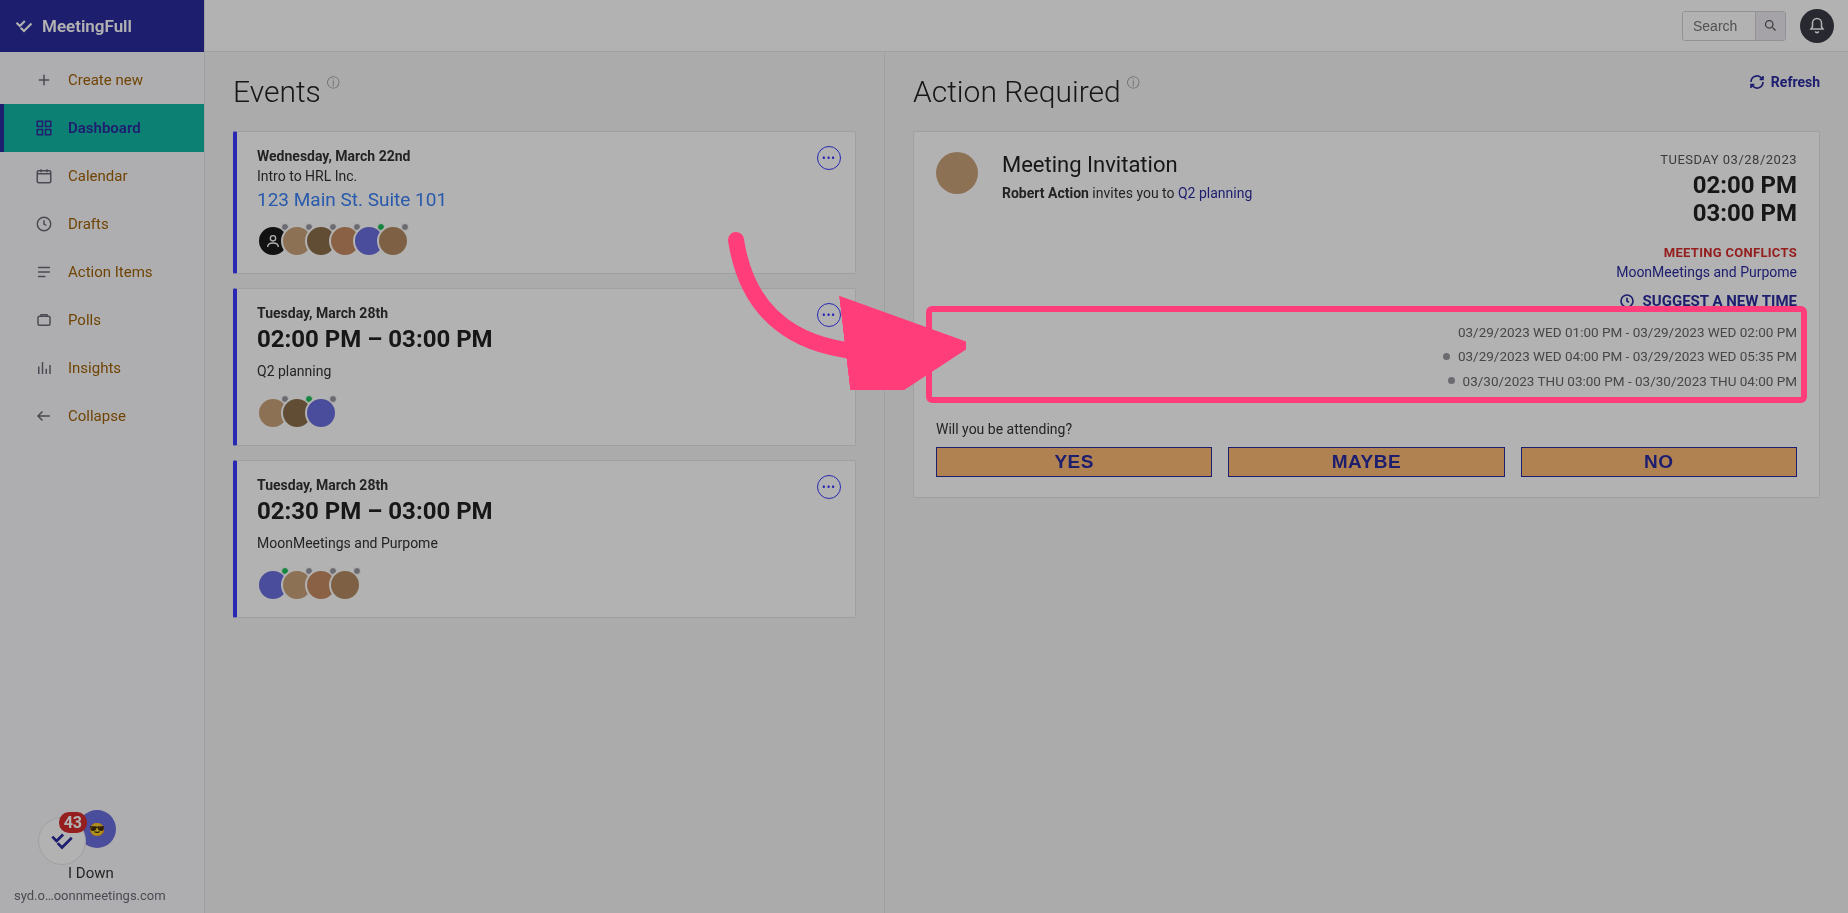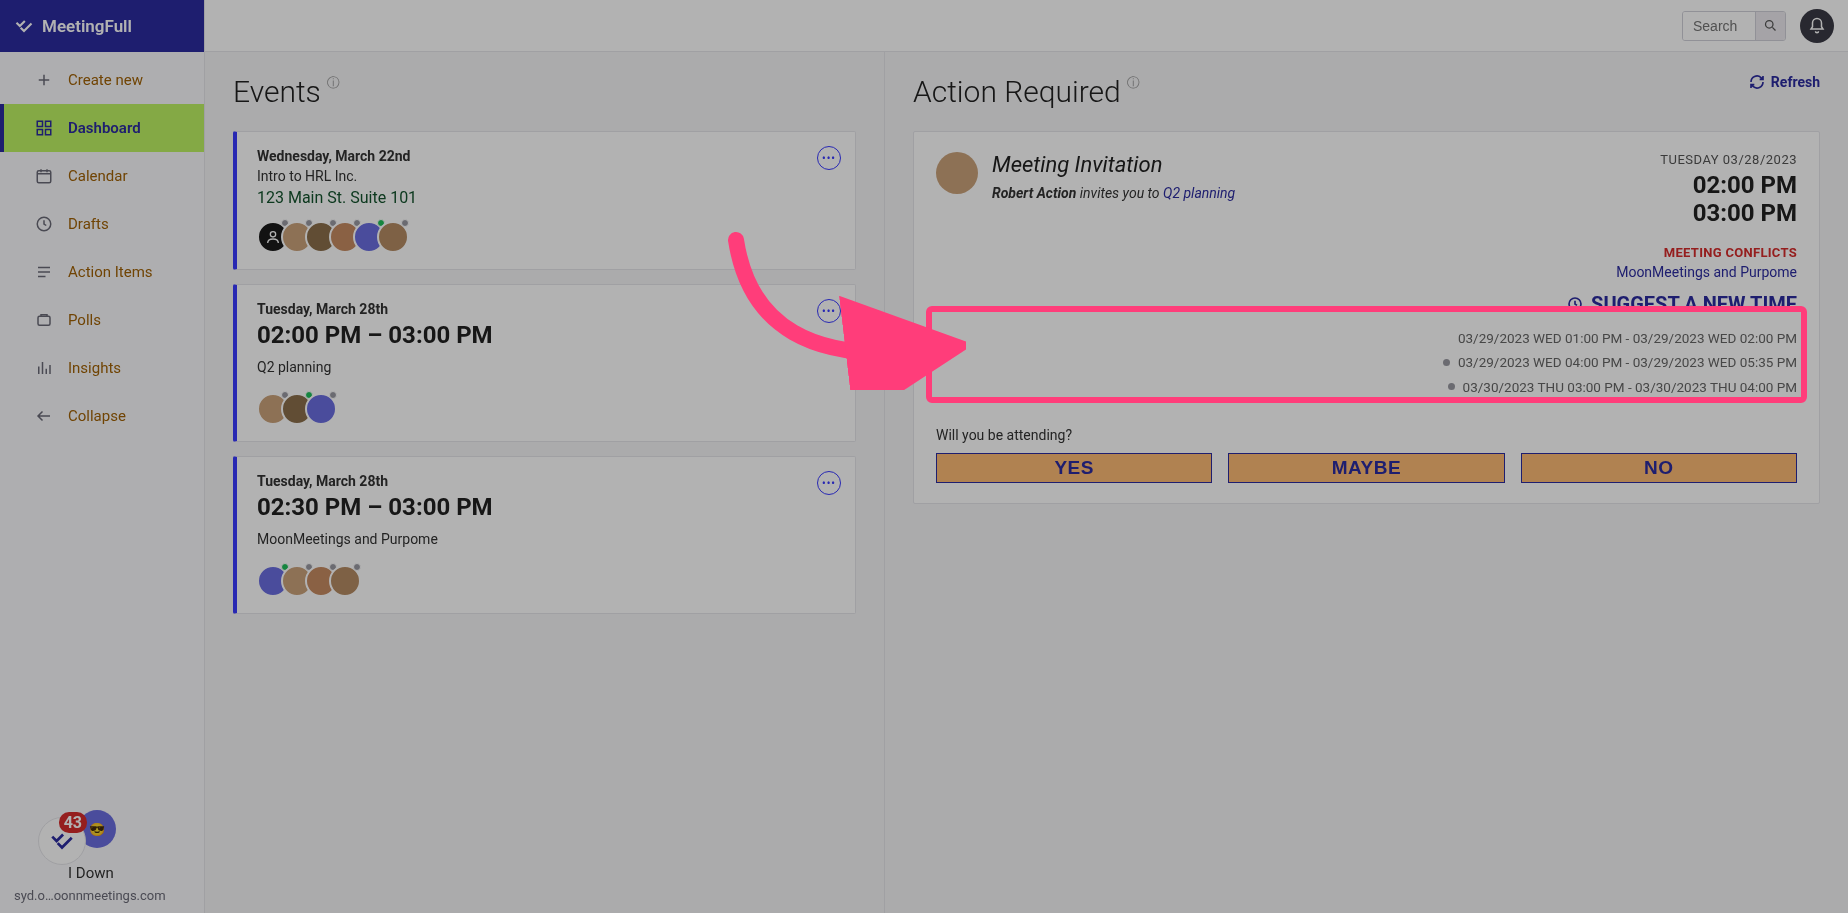--- a/index.html
+++ b/index.html
@@ -61,21 +61,21 @@
     padding: 14px 18px 14px 30px;
     font-size: 15px;
     color: #a16207;
     cursor: pointer;
     border-left: 4px solid transparent;
   }
   .nav-item.create {
     padding: 14px 18px 14px 30px;
   }
   .nav-item.active {
-    background: #bef264;
+    background: #14b8a6;
     color: #2c2ca0;
     border-left-color: #2c2ca0;
     font-weight: 600;
   }
   .nav-icon {
     width: 20px; height: 20px; display: inline-flex; align-items: center; justify-content: center; flex: 0 0 20px;
   }
   .sidebar-bottom {
     position: absolute;
     bottom: 10px;
@@ -185,21 +185,21 @@
     border: 1px solid #e5e5ea;
     border-left: 4px solid #3a3aff;
     border-radius: 2px;
     padding: 16px 20px;
     margin-bottom: 14px;
     position: relative;
   }
   .event-date { font-size: 14px; font-weight: 700; color:#333; margin-bottom: 4px;}
   .event-time { font-size: 24px; font-weight: 700; color:#222; margin-bottom: 10px;}
   .event-title { font-size: 14px; color:#333; margin-bottom: 4px;}
-  .event-loc { font-size: 16px; color:#14532d; margin-bottom: 14px;}
+  .event-loc { font-size: 19px; color:#3b82f6; margin-bottom: 14px;}
   .more-dots {
     position: absolute; top: 14px; right: 14px;
     width: 24px; height: 24px; border: 1.5px solid #3a3aff; border-radius: 50%;
     display:flex;align-items:center;justify-content:center; color:#3a3aff;
     cursor: pointer; letter-spacing: 1px; font-weight: 700; font-size: 10px;
   }
   .avatars { display:flex; }
   .avatar {
     width: 32px; height: 32px; border-radius: 50%;
     border: 2px solid #fff;
@@ -223,21 +223,21 @@
     border: 1px solid #e5e5ea;
     border-radius: 2px;
     padding: 20px 22px;
     position: relative;
   }
   .action-top {
     display:flex;
     justify-content: space-between;
     gap: 20px;
   }
-  .action-left { display:flex; gap: 14px; font-style: italic; }
+  .action-left { display:flex; gap: 24px; }
   .inviter-avatar {
     width: 42px; height: 42px; border-radius:50%;
     background: #caa27a;
     flex:0 0 42px;
     display:flex;align-items:center;justify-content:center;color:#fff;font-weight:700;
   }
   .action-heading { font-size: 22px; font-weight: 400; color:#222; margin-bottom: 8px;}
   .action-sub { font-size: 14px; color:#333;}
   .action-sub a { color:#2c2ca0; text-decoration:none;}
   .action-right { text-align: right; }
@@ -245,21 +245,21 @@
   .action-time { font-size: 24px; font-weight: 700; color:#222;}
 
   .conflicts {
     text-align: right;
     margin-top: 18px;
   }
   .conflicts-label { color: #d62c2c; font-size: 13px; font-weight: 700; letter-spacing: 0.3px;}
   .conflicts-link  { color: #2c2ca0; font-size: 14px; margin-top: 4px;}
 
   .suggest-wrap{
-    text-align:right; margin-top: 12px; color:#2c2ca0; font-size:20px; font-weight:700;
+    text-align:right; margin-top: 12px; color:#2c2ca0; font-size:15px; font-weight:700;
     display:flex;align-items:center;justify-content:flex-end;gap:8px;
   }
 
   .suggestions-box {
     margin-top: 6px;
     text-align: right;
     font-size: 13.5px;
     color: #666;
     line-height: 1.8;
     padding: 4px 0;

